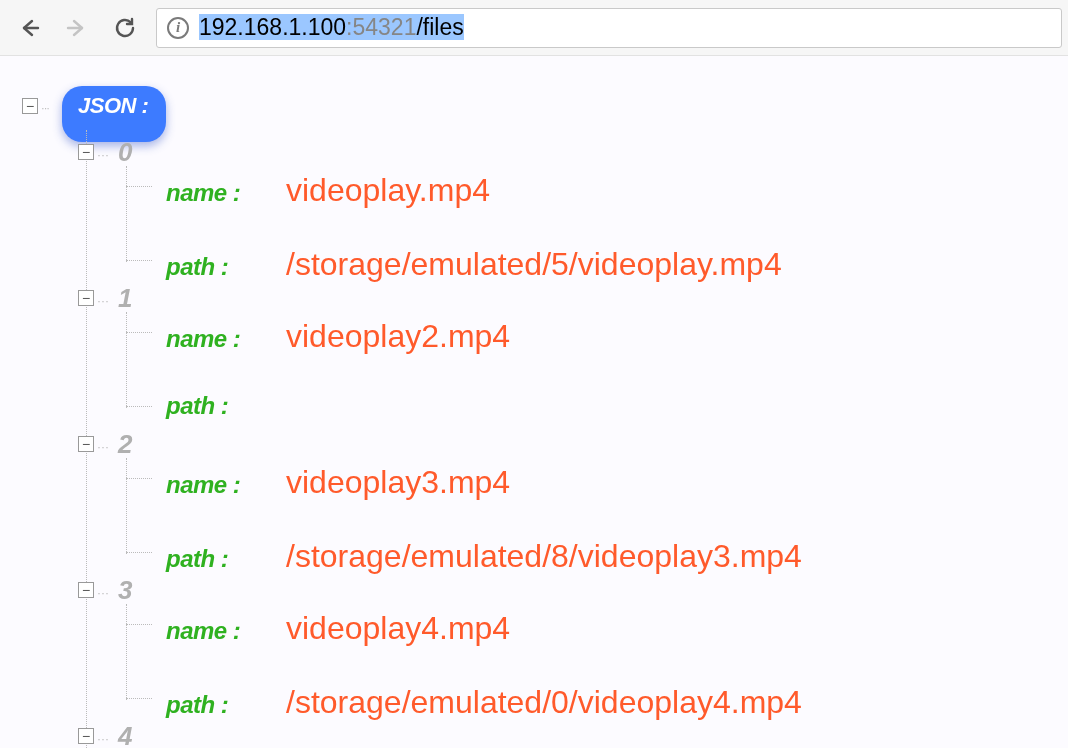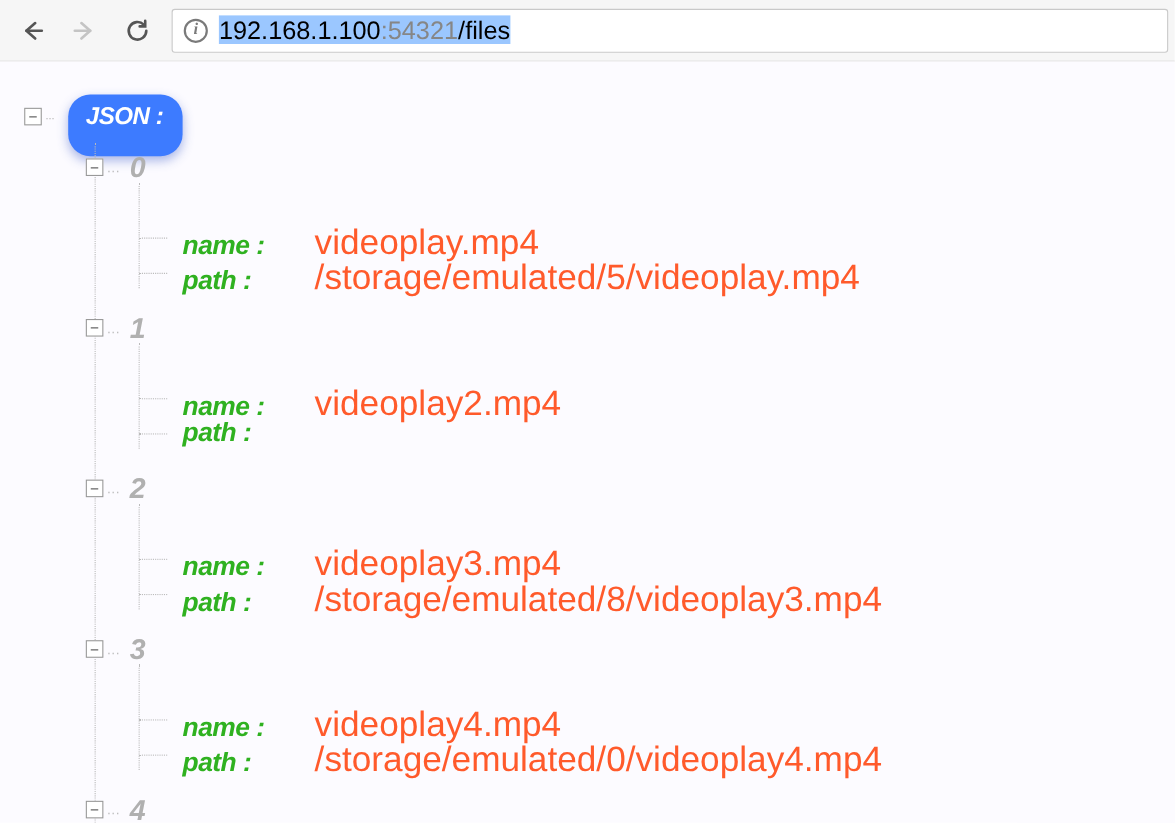--- a/index.html
+++ b/index.html
@@ -144,22 +144,22 @@
       height: 96px;
       border-left: 1px dotted #bbb;
     }
     .prop {
       position: absolute;
       left: 48px;
       display: flex;
       align-items: baseline;
       gap: 30px;
     }
-    .prop.row1 { top: 64px; }
-    .prop.row2 { top: 96px; }
+    .prop.row1 { top: 34px; }
+    .prop.row2 { top: 108px; }
     .prop .elbow {
       position: absolute;
       left: 0; top: 14px;
       width: 26px;
       border-top: 1px dotted #bbb;
     }
     .key {
       color: #2fb120;
       font-weight: 800;
       font-size: 24px;

